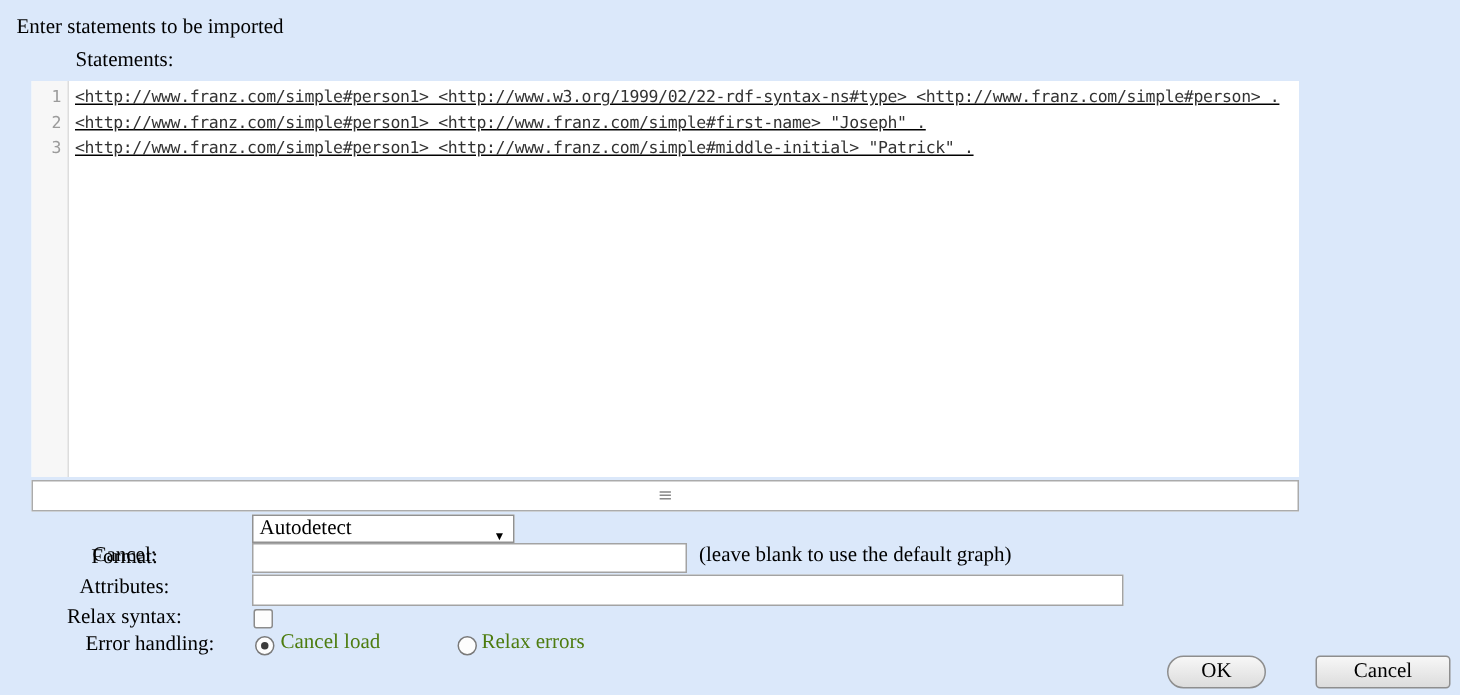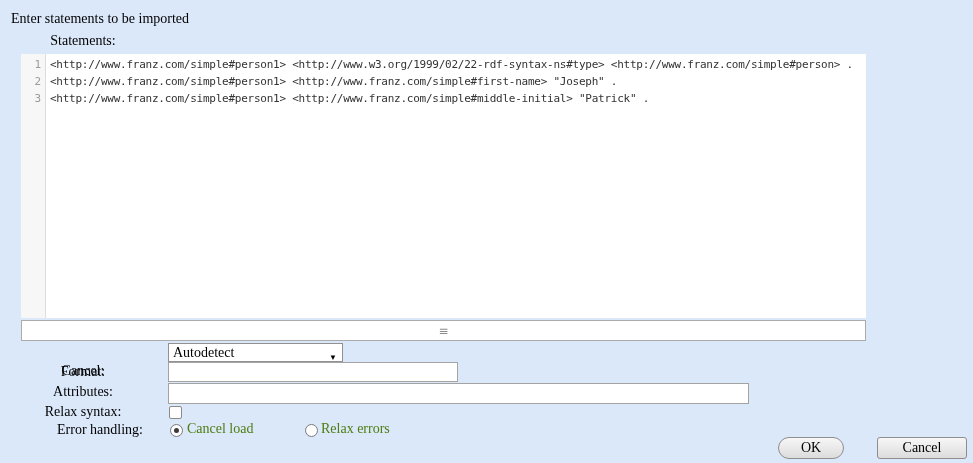--- a/index.html
+++ b/index.html
@@ -7,21 +7,21 @@
   .page{position:relative;width:973px;height:463px;background:#dbe8fa;overflow:hidden;padding-left:12px;}
 
   .title{position:absolute;left:11px;top:11px;font-size:14px;color:#000;}
 
   .label-col{position:absolute;left:0;width:166px;text-align:center;font-size:14px;color:#000;white-space:nowrap;}
 
   
   .editor{position:absolute;left:21px;top:54px;width:845px;height:264px;background:#fff;display:flex;overflow:hidden;}
   .gutter{width:25px;background:#f7f7f7;border-right:1px solid #ddd;padding-top:2px;box-sizing:border-box;flex:0 0 25px;}
   .gutter .ln{height:17px;line-height:17px;text-align:right;padding-right:4px;color:#9b9b9b;font-family:"DejaVu Sans Mono",monospace;font-size:11px;}
-  .code{flex:1;padding:2px 0 0 4px;overflow:hidden;}
+  .code{flex:1;padding:2px 0 0 4px;overflow:hidden;text-decoration:underline;}
   .code .cl{height:17px;line-height:17px;font-family:"DejaVu Sans Mono",monospace;font-size:11px;letter-spacing:-0.25px;color:#333;white-space:pre;}
 
   
   .resize-bar{position:absolute;left:21px;top:320px;width:843px;height:19px;background:#fff;border:1px solid #ababab;text-align:center;cursor:row-resize;}
   .resize-bar .grip{display:inline-block;line-height:19px;color:#8a8a8a;font-size:12px;font-family:"DejaVu Sans",sans-serif;}
 
   
   .select-box{position:absolute;left:168px;top:343px;width:175px;height:19px;background:#fff;border:1px solid #919191;box-sizing:border-box;font-size:14px;font-family:"Liberation Serif",serif;padding:0 18px 0 4px;line-height:17px;cursor:default;}
   .select-box .arrow{position:absolute;right:5px;top:5px;font-size:8px;color:#000;}
 
@@ -68,20 +68,21 @@
   </div>
 
   <div class="label-col" style="top:364px;">Format:</div>
   <div class="select-box">
     <span>Autodetect</span>
     <span class="arrow">▼</span>
   </div>
 
   <div class="label-col" style="top:363px;">Cancel:</div>
   <input class="text-input ctx-input" value="" style="">
+  <div class="hint">(leave blank to use the default graph)</div>
 
   <div class="label-col" style="top:384px;">Attributes:</div>
   <input class="text-input attr-input" value="" style="">
 
   <div class="label-col" style="top:404px;">Relax syntax:</div>
   <div class="checkbox"></div>
 
   <div class="label-col" style="top:422px;margin-left:17px;">Error handling:</div>
   <div class="radio checked" style="left:170px;top:424px;"></div>
   <div class="radio-label" style="left:187px;top:421px;">Cancel load</div>

